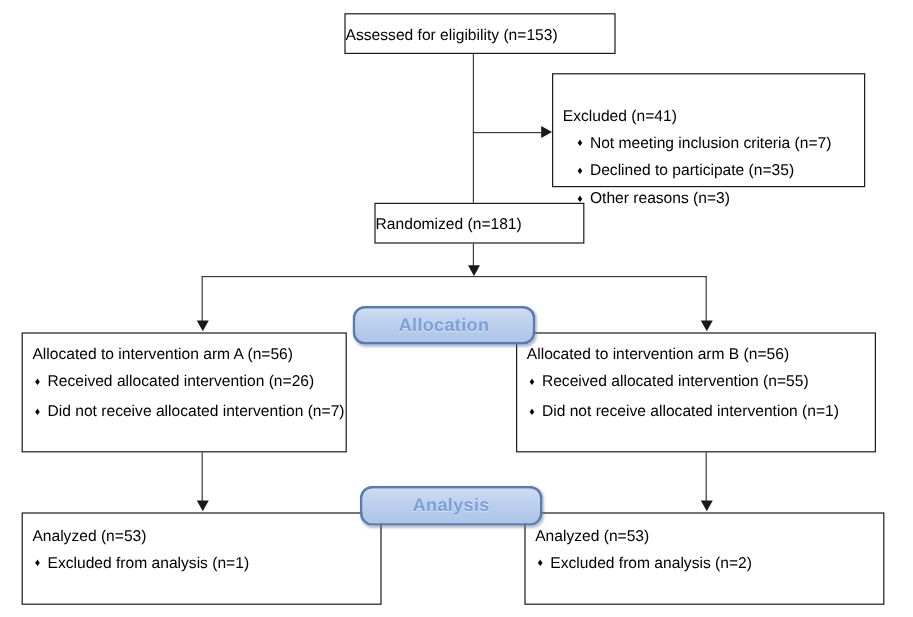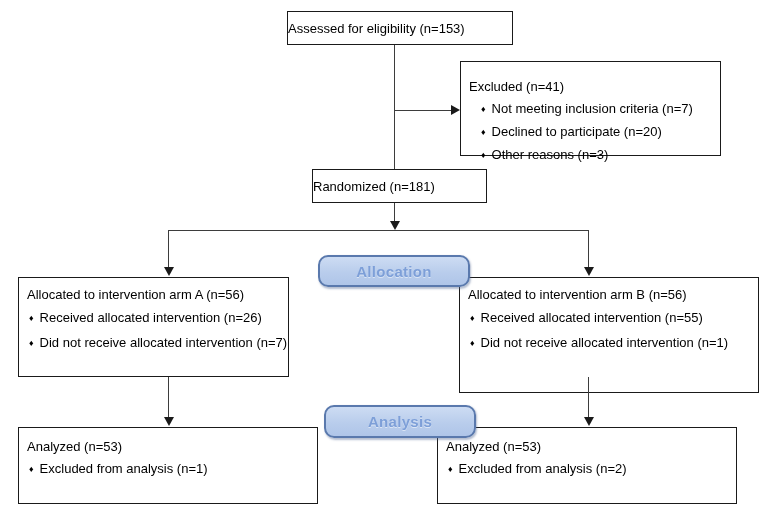--- a/index.html
+++ b/index.html
@@ -44,21 +44,20 @@
     box-shadow: 1px 1.5px 2px rgba(90,110,150,0.45);
     display: flex;
     align-items: center;
     justify-content: center;
     font-weight: bold;
     font-size: 15px;
     letter-spacing: 0.3px;
     color: #7d9fd8;
     z-index: 5;
     text-shadow: 0 1px 0 rgba(255,255,255,0.5);
-    margin-left: 24px;
   }
   .line { position: absolute; background: #3d3d3d; }
   .arrow-down {
     position: absolute;
     width: 0; height: 0;
     border-left: 5px solid transparent;
     border-right: 5px solid transparent;
     border-top: 9px solid #1a1a1a;
   }
   .arrow-right {
@@ -75,29 +74,29 @@
 <div id="canvas">
 
   <div class="box center" style="left:287px; top:11px; width:226px; height:34px;">
     <span>Assessed for eligibility (n=153)</span>
   </div>
 
   <div class="line" style="left:394px; top:45px; width:1px; height:124px;"></div>
   <div class="line" style="left:394px; top:110px; width:57px; height:1px;"></div>
   <div class="arrow-right" style="left:451px; top:105px;"></div>
 
-  <div class="box list indented" style="left:460px; top:61px; width:261px; height:95px; padding-top:14px;">
+  <div class="box list indented" style="left:460px; top:61px; width:261px; height:95px; padding-top:24px;">
     <div class="title-line" style="line-height:22px;">Excluded (n=41)</div>
     <div class="bullet-row" style="line-height:22px;">
       <span class="bullet-icon">♦</span>
       <span>Not meeting inclusion criteria (n=7)</span>
     </div>
     <div class="bullet-row" style="line-height:22px;">
       <span class="bullet-icon">♦</span>
-      <span>Declined to participate (n=20)</span>
+      <span>Declined to participate (n=35)</span>
     </div>
     <div class="bullet-row" style="line-height:22px;">
       <span class="bullet-icon">♦</span>
       <span>Other reasons (n=3)</span>
     </div>
   </div>
 
   <div class="box center" style="left:312px; top:169px; width:175px; height:34px;">
     <span>Randomized (n=181)</span>
   </div>
@@ -117,21 +116,21 @@
     <div class="bullet-row">
       <span class="bullet-icon">♦</span>
       <span>Received allocated intervention (n=26)</span>
     </div>
     <div class="bullet-row">
       <span class="bullet-icon">♦</span>
       <span>Did not receive allocated intervention (n=7)</span>
     </div>
   </div>
 
-  <div class="box list" style="left:459px; top:277px; width:300px; height:116px;">
+  <div class="box list" style="left:430px; top:277px; width:300px; height:100px;">
     <div class="title-line">Allocated to intervention arm B (n=56)</div>
     <div class="bullet-row">
       <span class="bullet-icon">♦</span>
       <span>Received allocated intervention (n=55)</span>
     </div>
     <div class="bullet-row">
       <span class="bullet-icon">♦</span>
       <span>Did not receive allocated intervention (n=1)</span>
     </div>
   </div>

